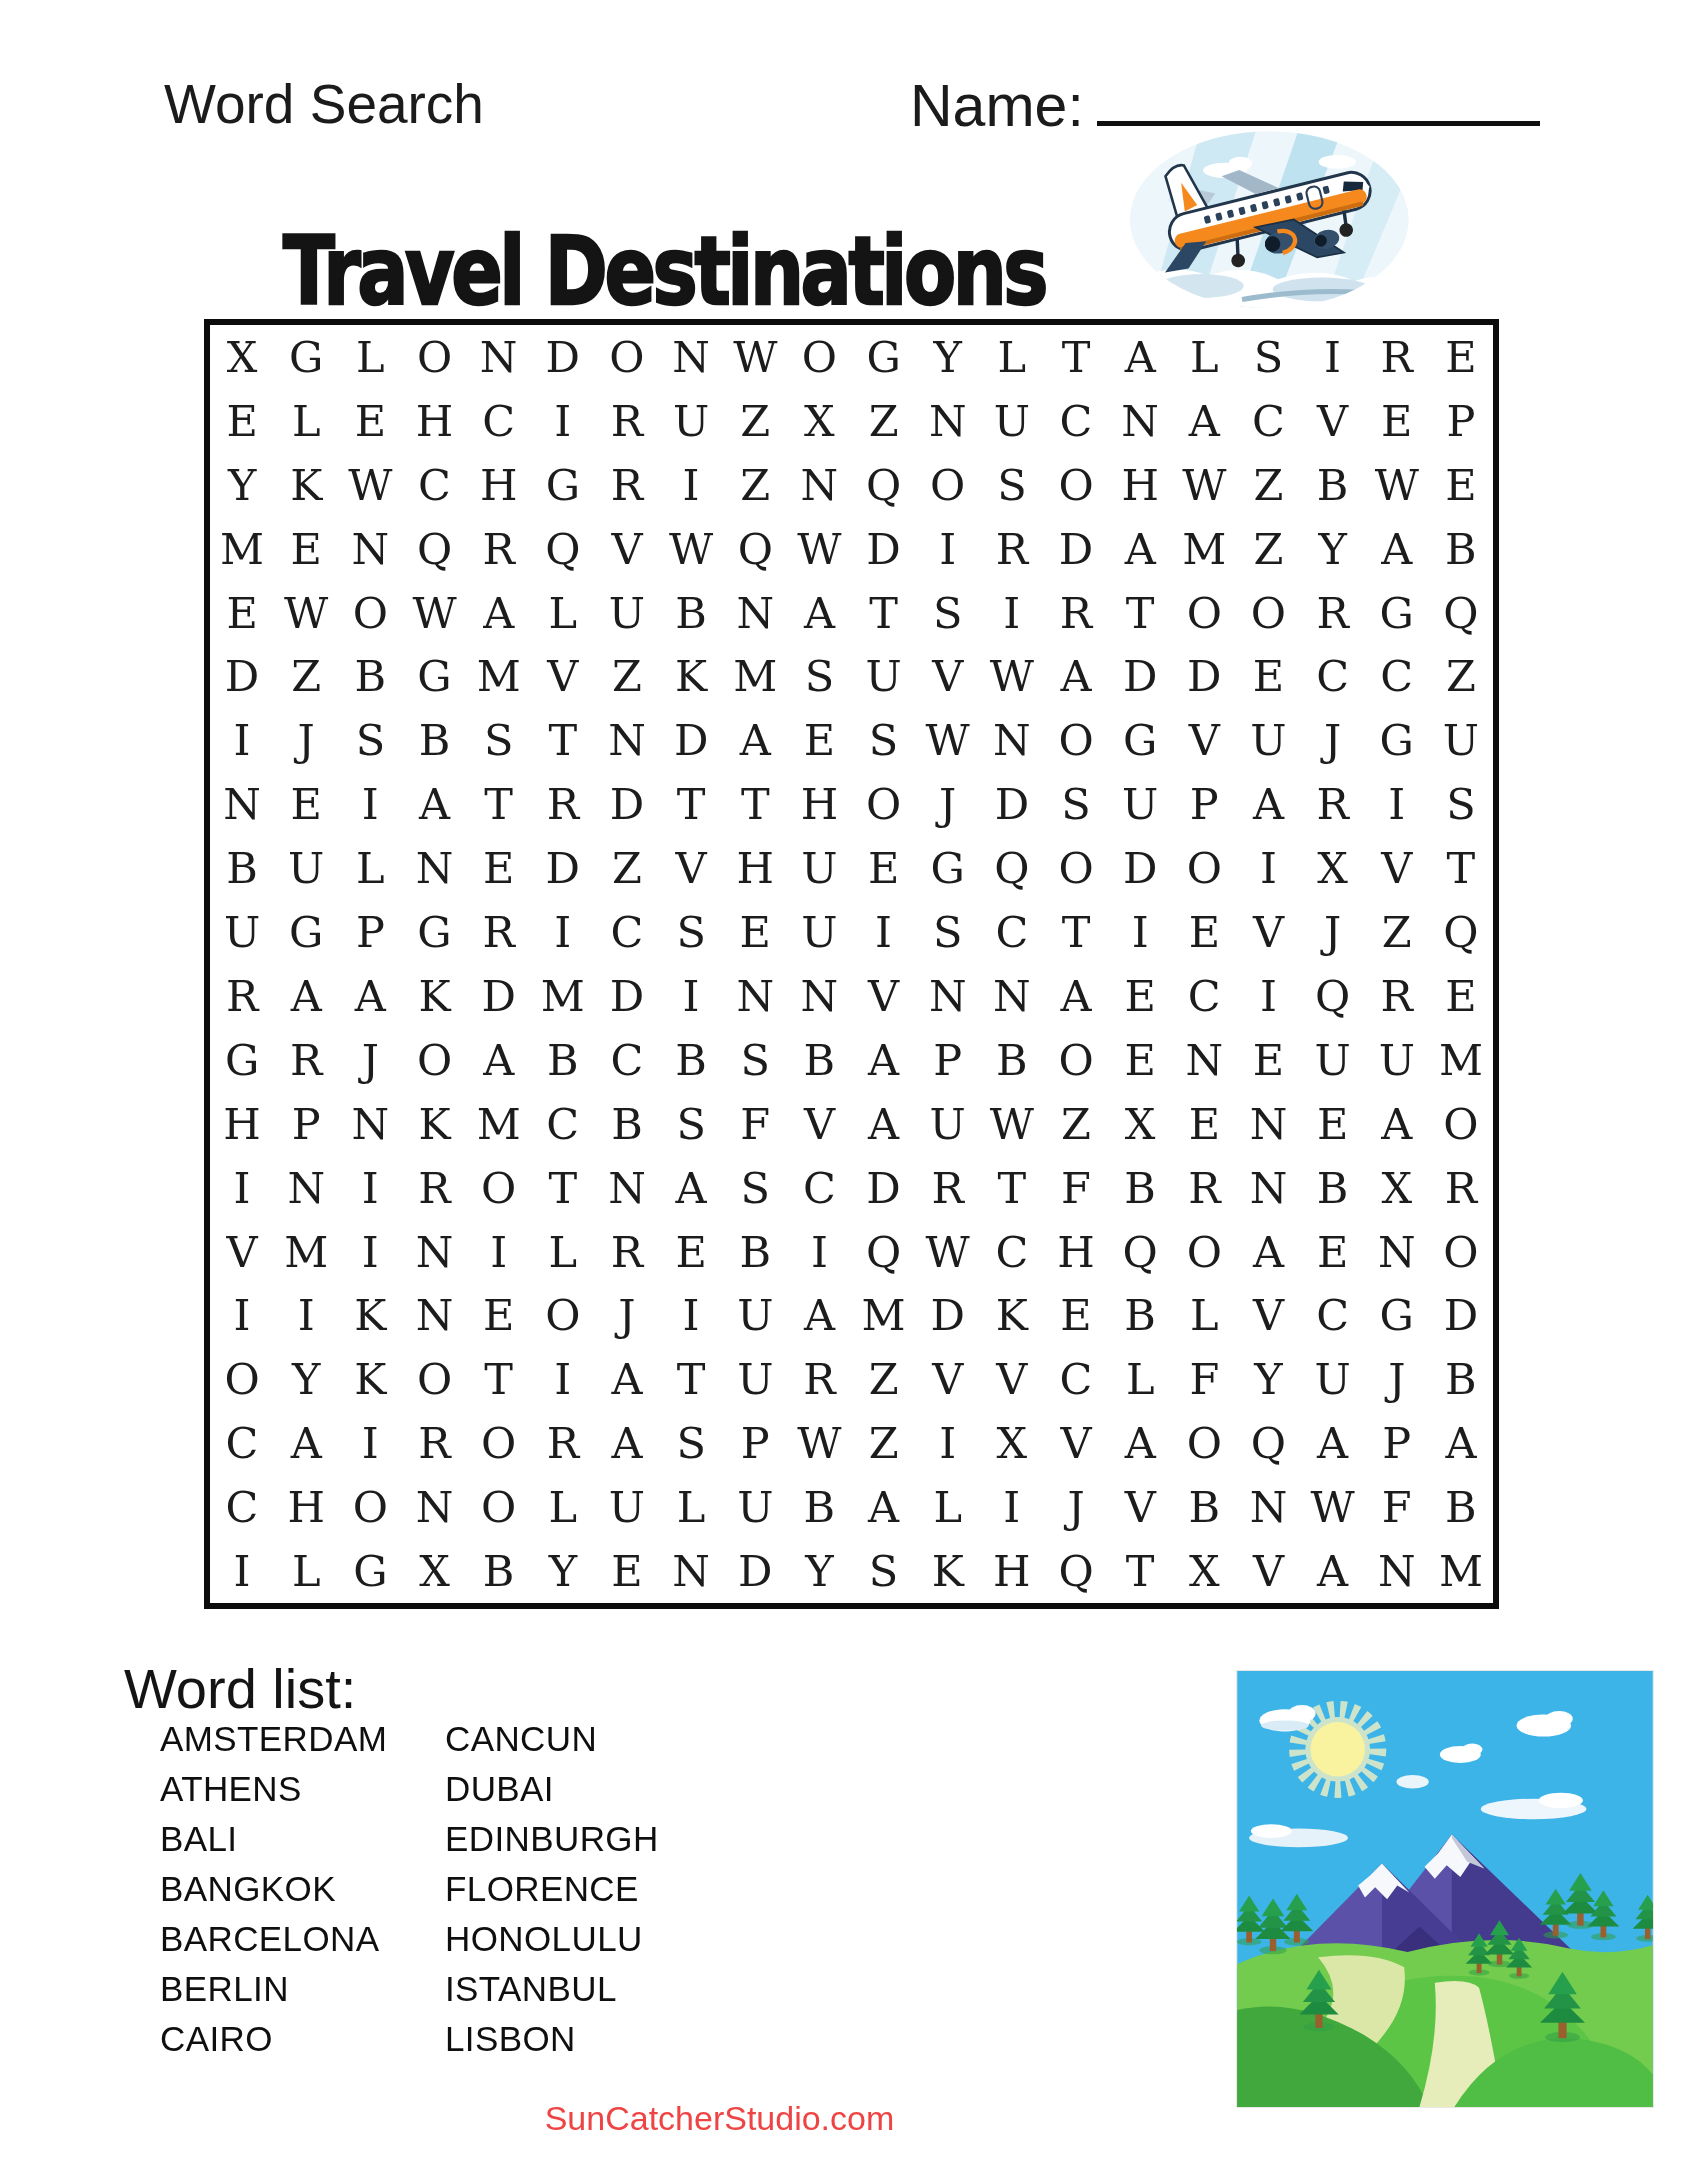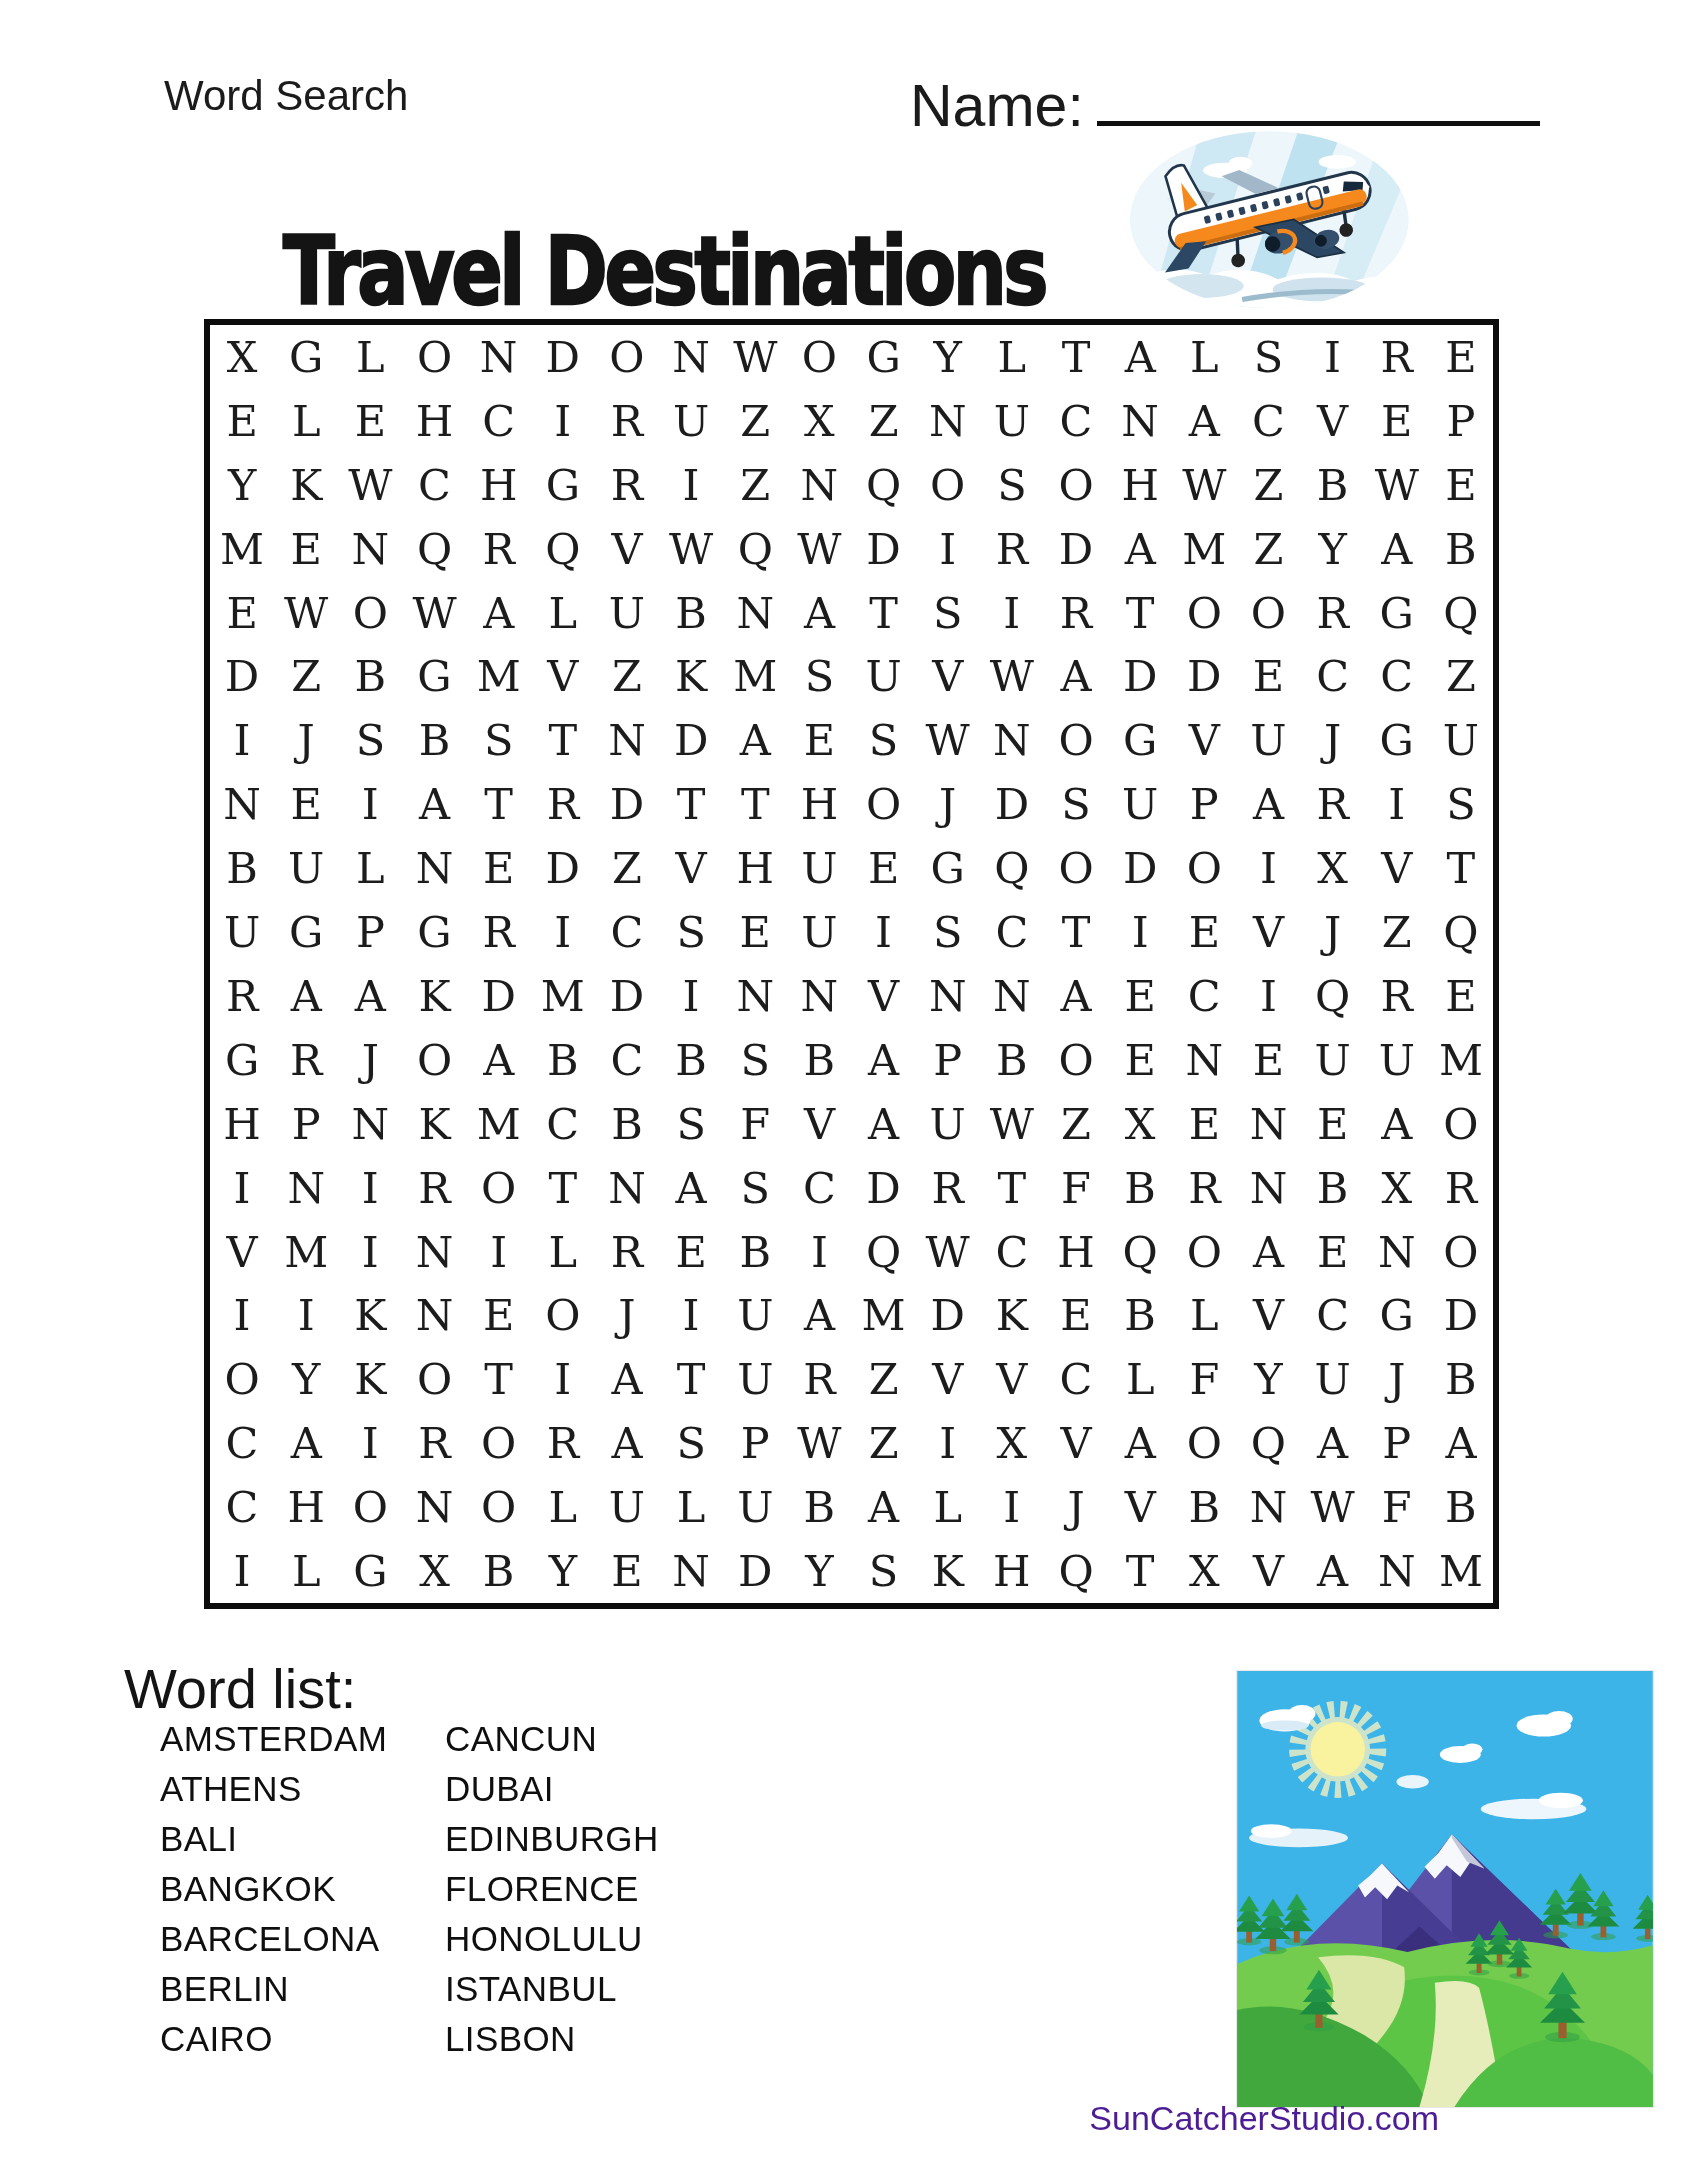--- a/index.html
+++ b/index.html
@@ -1,19 +1,19 @@
 <!DOCTYPE html>
 <html style="font-size:13.6px"><head>
 <meta charset="utf-8">
 <style>
   html,body{margin:0;padding:0;background:#ffffff;}
   .page{position:relative;width:1685px;height:2181px;background:#ffffff;overflow:hidden;
         font-family:"Liberation Sans",sans-serif;color:#1b1b1b;}
 
-  .ws-label{position:absolute;left:164px;top:72px;font-size:42px;color:#1b1b1b;}
+  .ws-label{position:absolute;left:164px;top:72px;font-size:55px;color:#1b1b1b;}
   .name-row{position:absolute;left:910px;top:72px;font-size:59px;color:#1b1b1b;white-space:nowrap;}
   .name-line{display:inline-block;width:443px;height:48px;border-bottom:5.1px solid #101010;margin-left:13.6px;}
 
   .title{position:absolute;left:192px;top:152px;width:911px;text-align:center;
          font-family:"DejaVu Sans",sans-serif;font-weight:800;font-size:95px;letter-spacing:-4.3px;
          color:#141414;-webkit-text-stroke:2.6px #141414;white-space:nowrap;
          transform:scaleX(0.8);transform-origin:center;}
 
   .plane{position:absolute;left:1123px;top:116px;}
 
@@ -23,21 +23,21 @@
         font-family:"DejaVu Serif","Liberation Serif",serif;font-size:43px;color:#1c1c1c;}
 
   .wl-label{position:absolute;left:124px;top:1656px;font-size:56px;color:#141414;}
   .words{position:absolute;left:160px;top:1714px;display:flex;}
   .wcol{font-size:35px;color:#0f0f0f;}
   .wcol .word{height:50px;display:flex;align-items:center;letter-spacing:0.4px;}
   .wcol-1{width:285px}.wcol-2{width:279px}.wcol-3{width:265px}.wcol-4{width:auto}
 
   .scene{position:absolute;left:1237px;top:1671px;outline:0.9px solid #e8e8e8;}
 
-  .footer{position:absolute;left:0;top:2099px;width:1439px;text-align:right;font-size:34px;color:#4c1d95;}
+  .footer{position:absolute;left:0;top:2099px;width:1439px;text-align:center;font-size:34px;color:#ef4444;}
 </style>
 </head>
 <body>
 
 <div class="page">
 
   <div class="ws-label">Word Search</div>
 
   <div class="name-row">
     <span>Name:</span><span class="name-line"></span>

